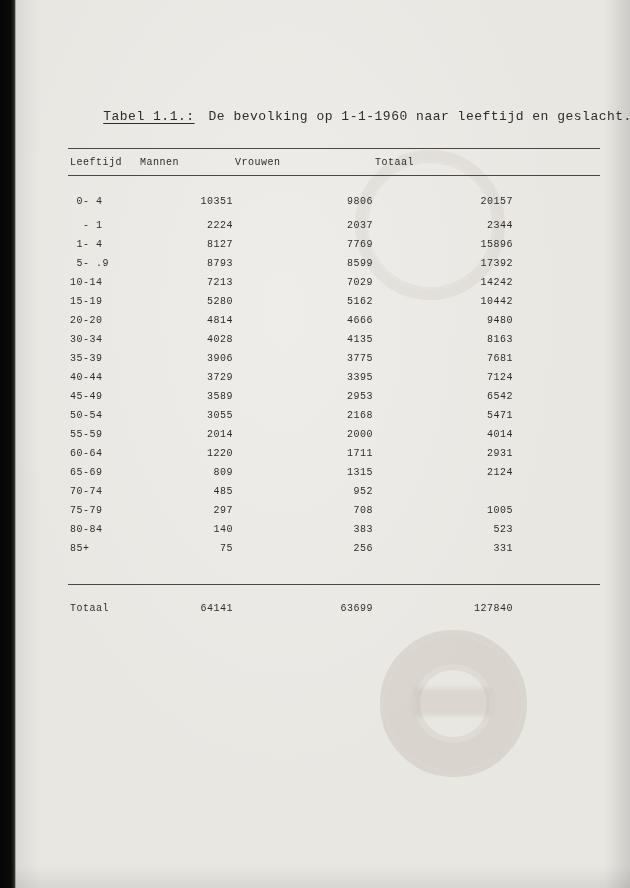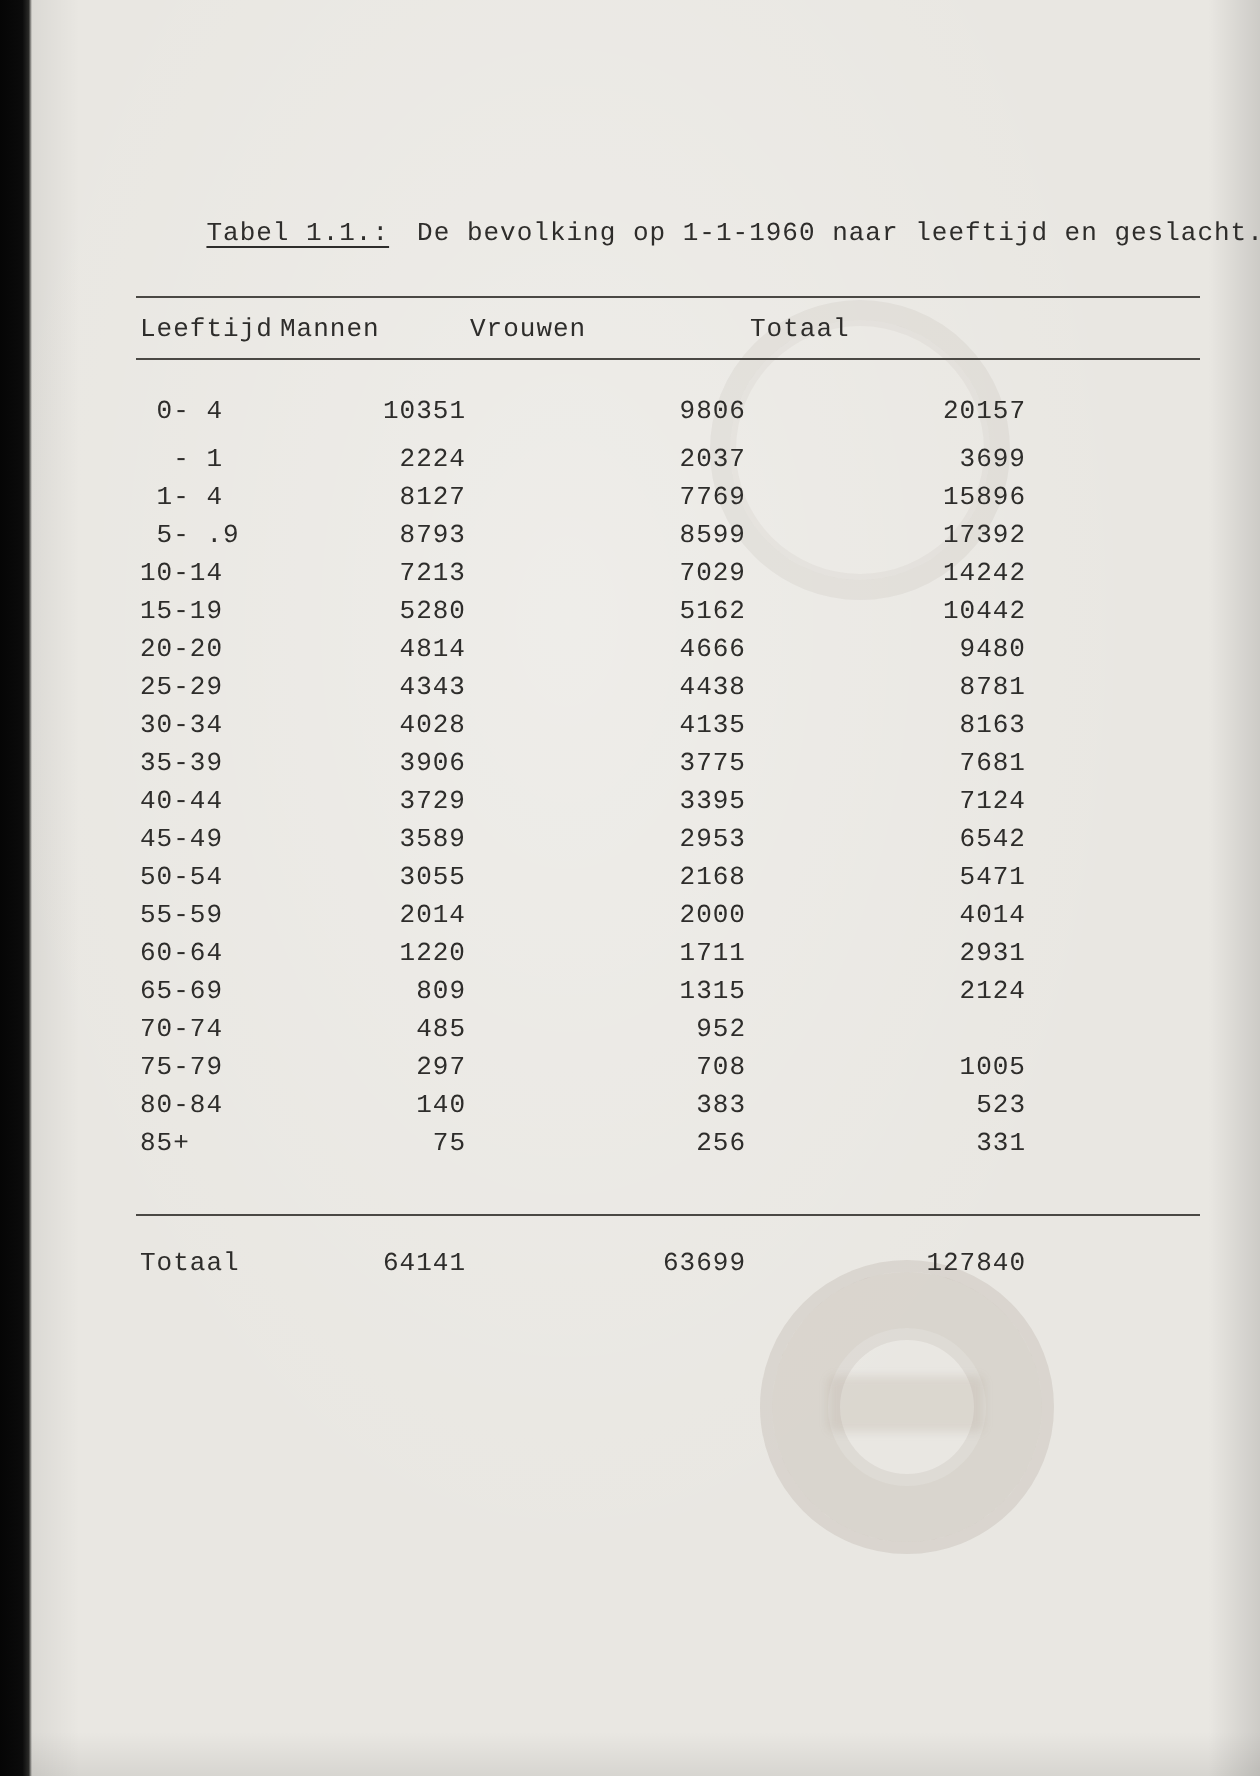--- a/index.html
+++ b/index.html
@@ -47,21 +47,21 @@
     width: 532px;
   }
   .rule {
     border-top: 1.5px solid #4a4844;
     width: 100%;
     height: 0;
   }
   .grid-row {
     display: grid;
     grid-template-columns: 70px 95px 140px 140px;
-    font-size: 13px;
+    font-size: 10px;
     letter-spacing: 0.5px;
   }
   .header-row {
     padding: 8px 0 7px 2px;
   }
   .header-row .hcell { text-align: left; }
   .header-row .hcell.first { text-align: left; }
   .tbody {
     padding-top: 16px;
   }
@@ -145,21 +145,21 @@
         <div class="grid-row first-row">
           <div class="cell lbl"> 0- 4</div>
           <div class="cell num">10351</div>
           <div class="cell num">9806</div>
           <div class="cell num">20157</div>
         </div>
         <div class="grid-row">
           <div class="cell lbl">  - 1</div>
           <div class="cell num">2224</div>
           <div class="cell num">2037</div>
-          <div class="cell num">3699</div>
+          <div class="cell num">2344</div>
         </div>
         <div class="grid-row">
           <div class="cell lbl"> 1- 4</div>
           <div class="cell num">8127</div>
           <div class="cell num">7769</div>
           <div class="cell num">15896</div>
         </div>
         <div class="grid-row">
           <div class="cell lbl"> 5- .9</div>
           <div class="cell num">8793</div>
@@ -176,26 +176,20 @@
           <div class="cell lbl">15-19</div>
           <div class="cell num">5280</div>
           <div class="cell num">5162</div>
           <div class="cell num">10442</div>
         </div>
         <div class="grid-row">
           <div class="cell lbl">20-20</div>
           <div class="cell num">4814</div>
           <div class="cell num">4666</div>
           <div class="cell num">9480</div>
-        </div>
-        <div class="grid-row">
-          <div class="cell lbl">25-29</div>
-          <div class="cell num">4343</div>
-          <div class="cell num">4438</div>
-          <div class="cell num">8781</div>
         </div>
         <div class="grid-row">
           <div class="cell lbl">30-34</div>
           <div class="cell num">4028</div>
           <div class="cell num">4135</div>
           <div class="cell num">8163</div>
         </div>
         <div class="grid-row">
           <div class="cell lbl">35-39</div>
           <div class="cell num">3906</div>

